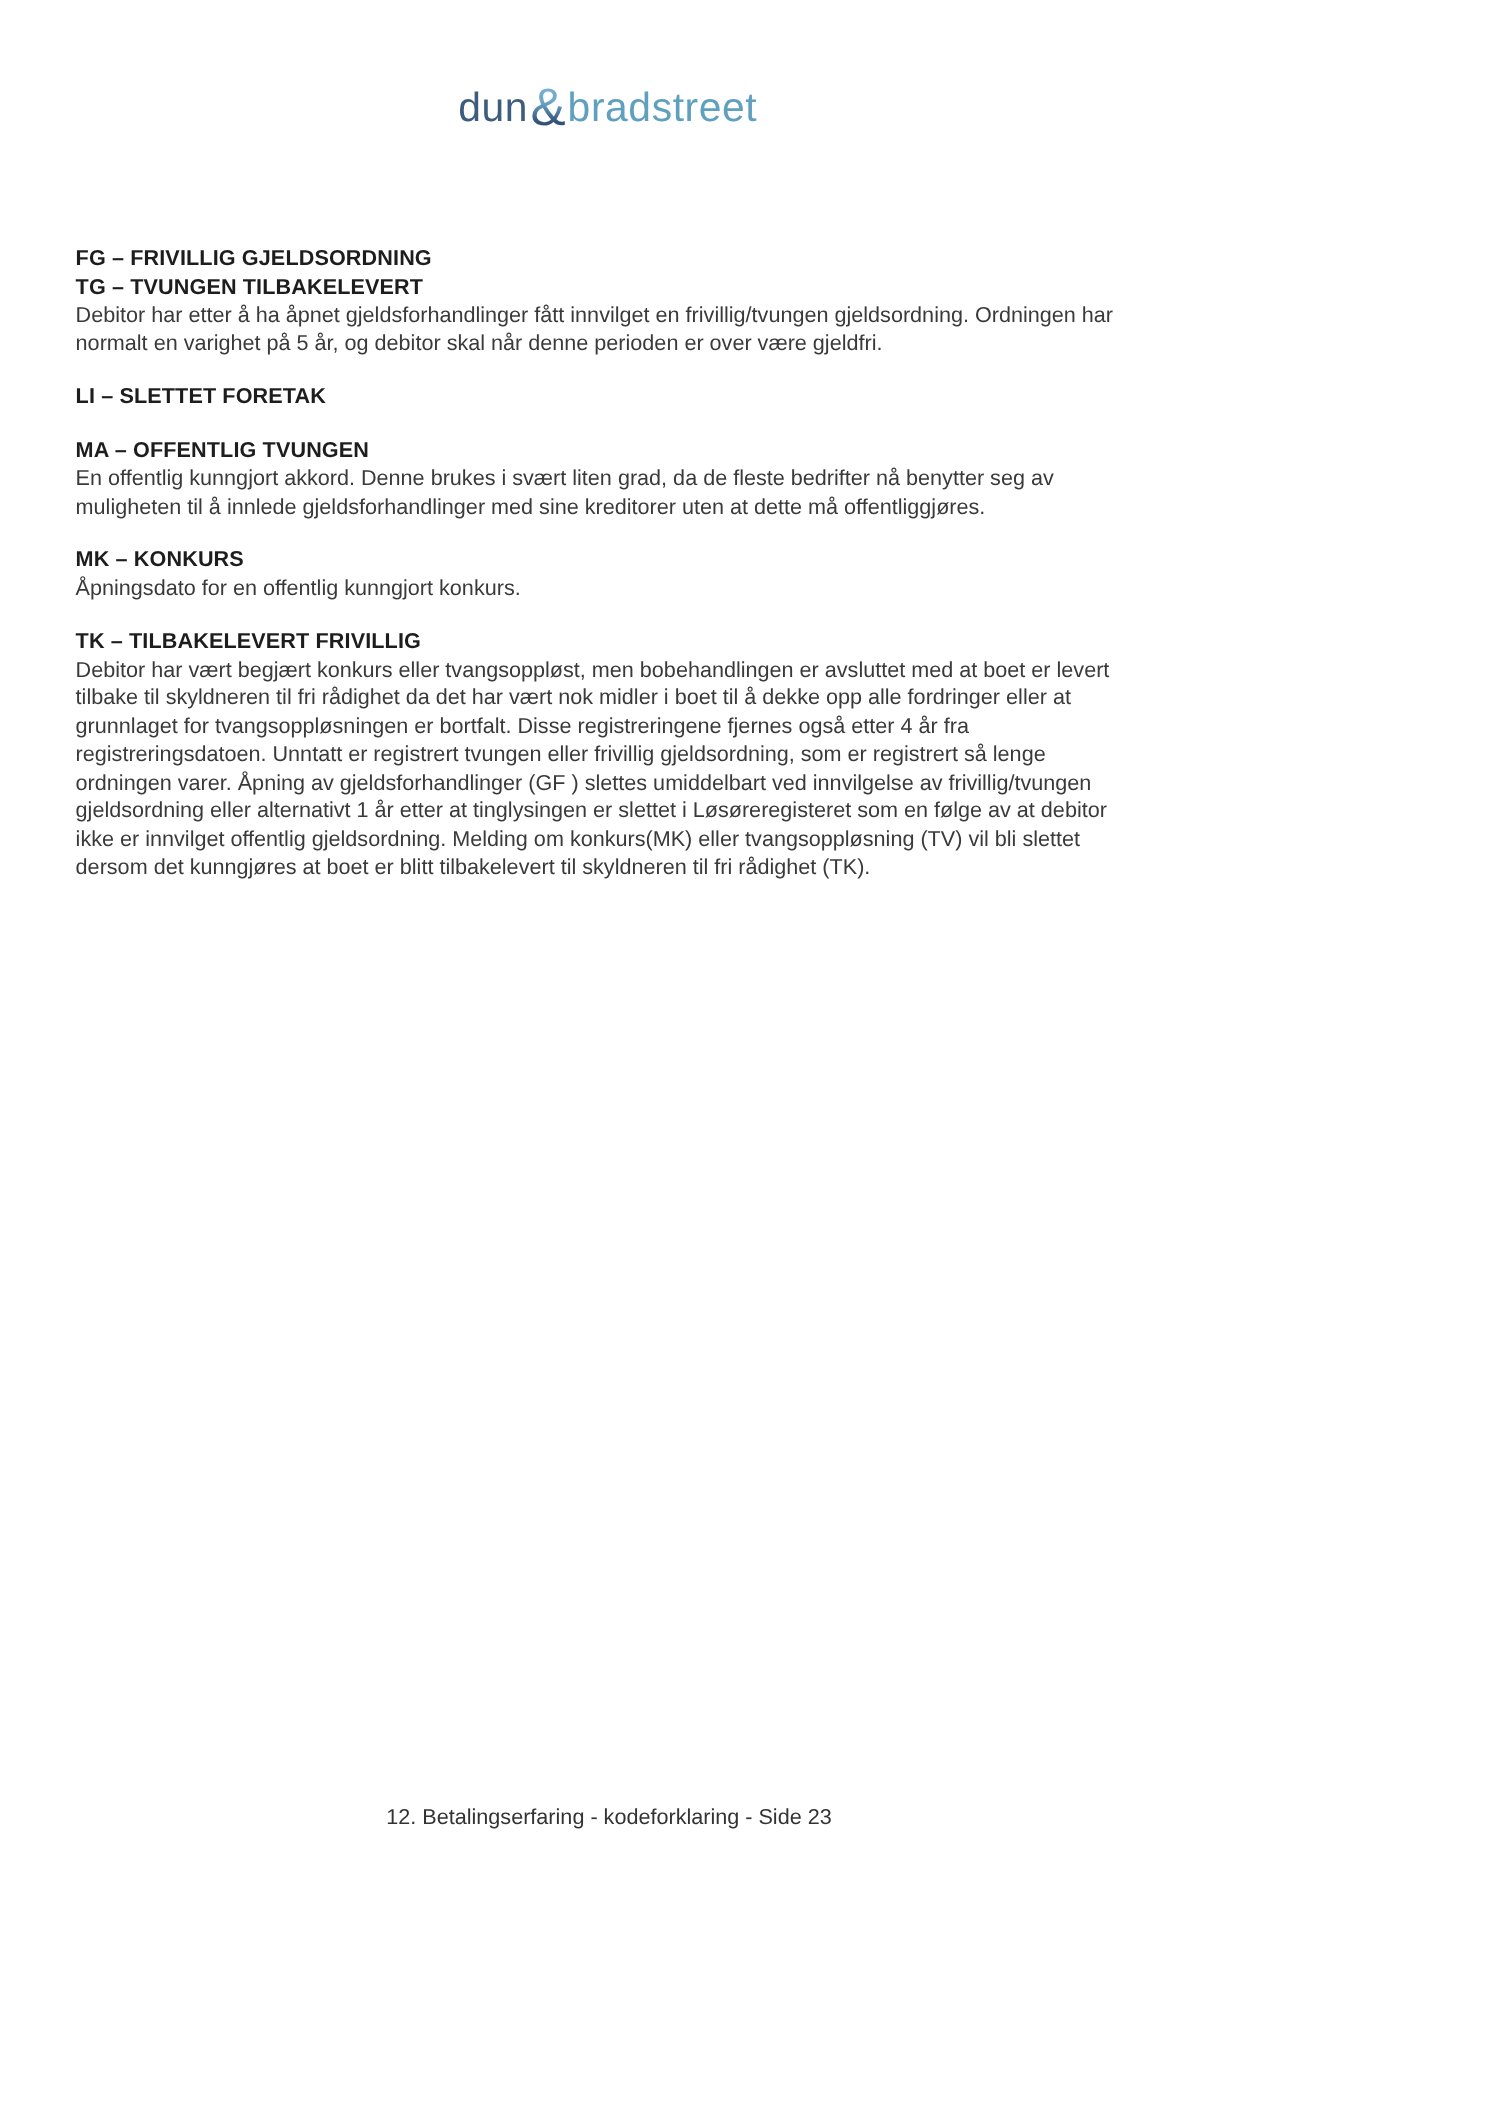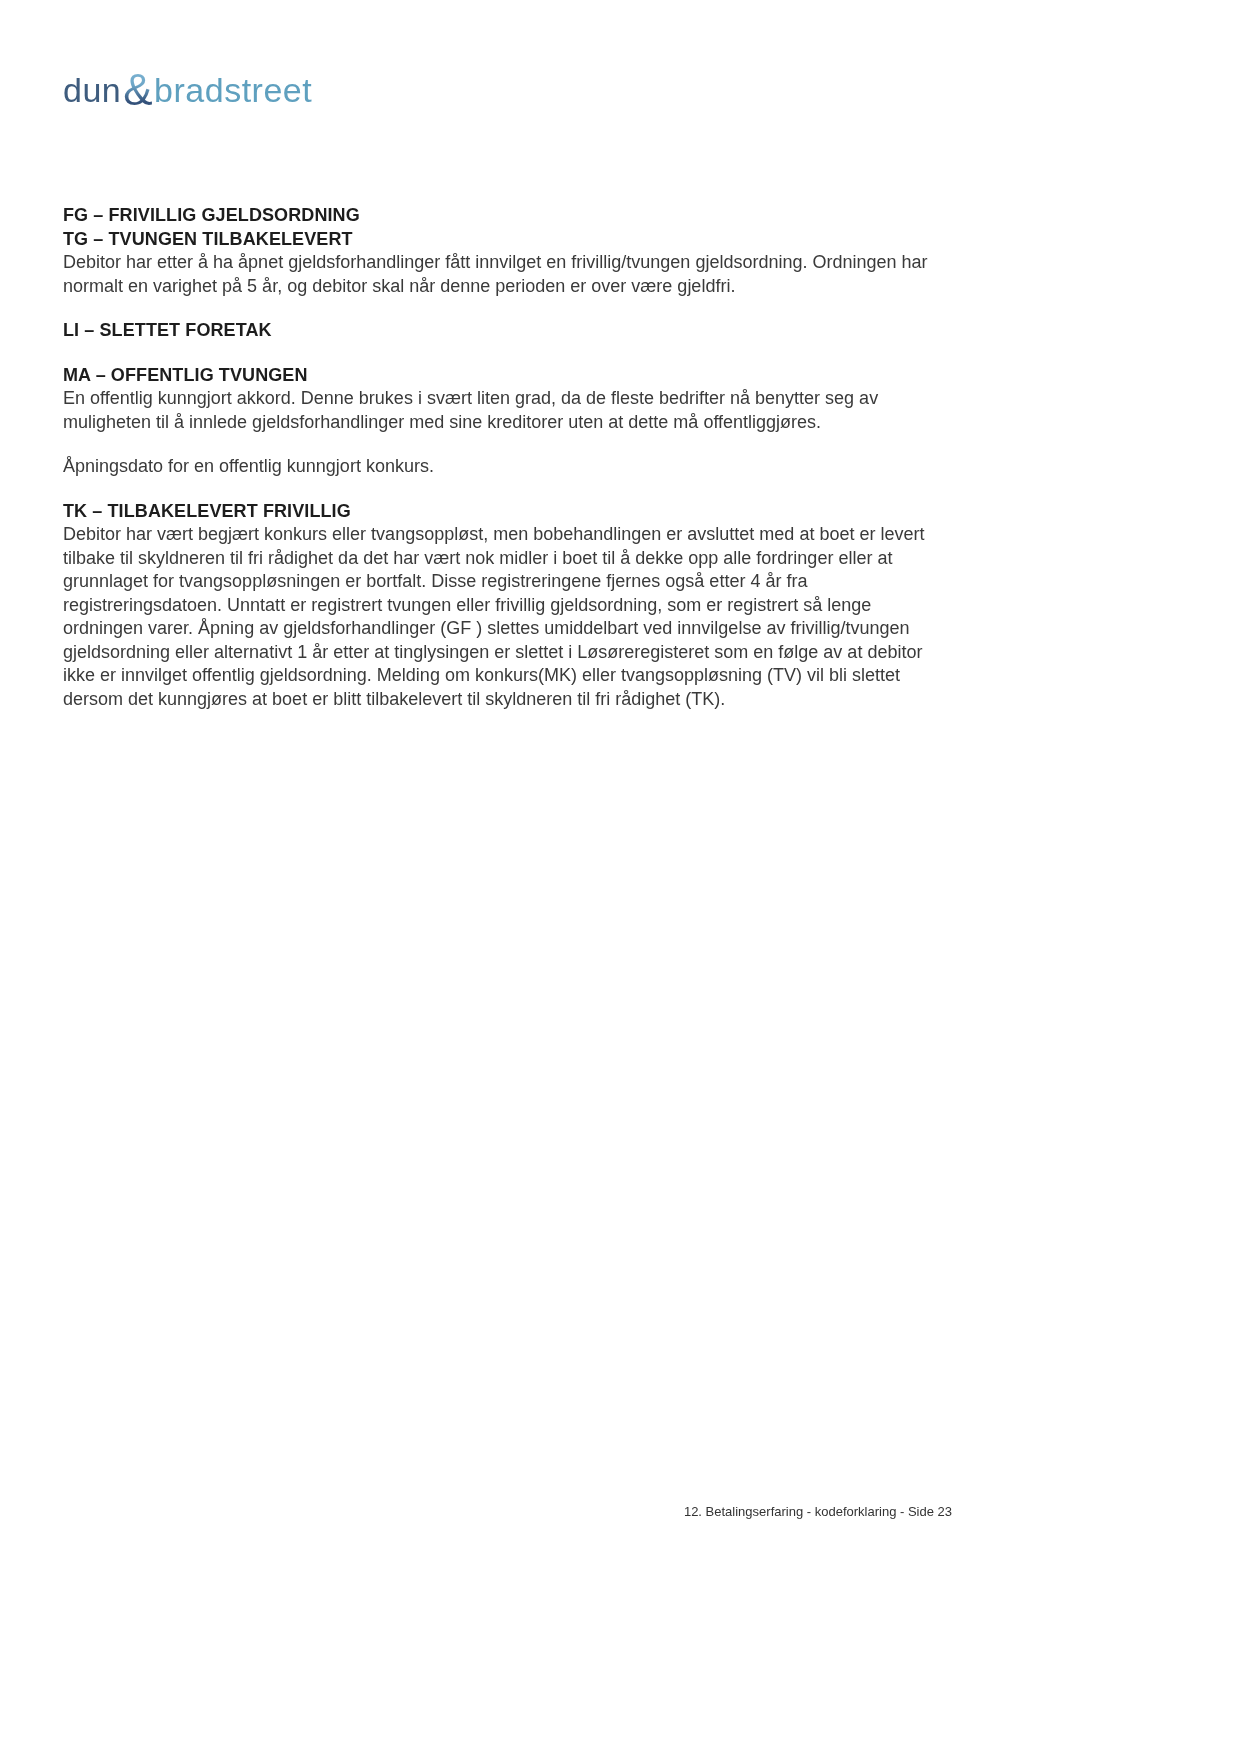--- a/index.html
+++ b/index.html
@@ -18,21 +18,21 @@
     position: absolute;
     inset: 0;
     background: #ffffff;
   }
   
   .logo {
     position: absolute;
     top: 70px;
     left: 63px;
     width: 887px;
-    text-align: left;
+    text-align: center;
     white-space: nowrap;
     font-size: 34px;
     letter-spacing: 0.5px;
     line-height: 40px;
     user-select: none;
   }
   .logo .dun {
     color: #3E5C7E;
   }
   .logo .amp {
@@ -68,22 +68,22 @@
   }
   .section-body {
     margin: 0;
   }
   
   .footer {
     position: absolute;
     top: 1504px;
     left: 63px;
     width: 889px;
-    text-align: right;
-    font-size: 13px;
+    text-align: center;
+    font-size: 18px;
     color: #333333;
   }
 </style>
 </head>
 <body>
 
 <div class="page">
 
   <div class="logo">
     <span class="dun">dun</span><span class="amp">&amp;</span><span class="bradstreet">bradstreet</span>
@@ -100,20 +100,21 @@
     <div class="section">
       <div class="section-heading">LI – SLETTET FORETAK</div>
     </div>
 
     <div class="section">
       <div class="section-heading">MA – OFFENTLIG TVUNGEN</div>
       <p class="section-body">En offentlig kunngjort akkord. Denne brukes i svært liten grad, da de fleste bedrifter nå benytter seg av muligheten til å innlede gjeldsforhandlinger med sine kreditorer uten at dette må offentliggjøres.</p>
     </div>
 
     <div class="section">
+      <div class="section-heading">MK – KONKURS</div>
       <p class="section-body">Åpningsdato for en offentlig kunngjort konkurs.</p>
     </div>
 
 
     <div class="section">
       <div class="section-heading">TK – TILBAKELEVERT FRIVILLIG</div>
       <p class="section-body">Debitor har vært begjært konkurs eller tvangsoppløst, men bobehandlingen er avsluttet med at boet er levert tilbake til skyldneren til fri rådighet da det har vært nok midler i boet til å dekke opp alle fordringer eller at grunnlaget for tvangsoppløsningen er bortfalt. Disse registreringene fjernes også etter 4 år fra registreringsdatoen. Unntatt er registrert tvungen eller frivillig gjeldsordning, som er registrert så lenge ordningen varer. Åpning av gjeldsforhandlinger (GF ) slettes umiddelbart ved innvilgelse av frivillig/tvungen gjeldsordning eller alternativt 1 år etter at tinglysingen er slettet i Løsøreregisteret som en følge av at debitor ikke er innvilget offentlig gjeldsordning. Melding om konkurs(MK) eller tvangsoppløsning (TV) vil bli slettet dersom det kunngjøres at boet er blitt tilbakelevert til skyldneren til fri rådighet (TK).</p>
     </div>
 
   </div>

